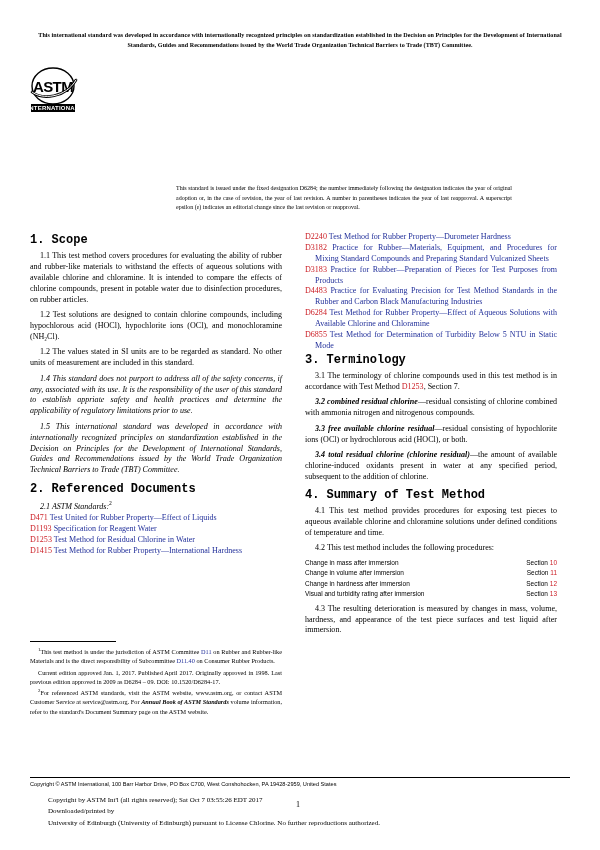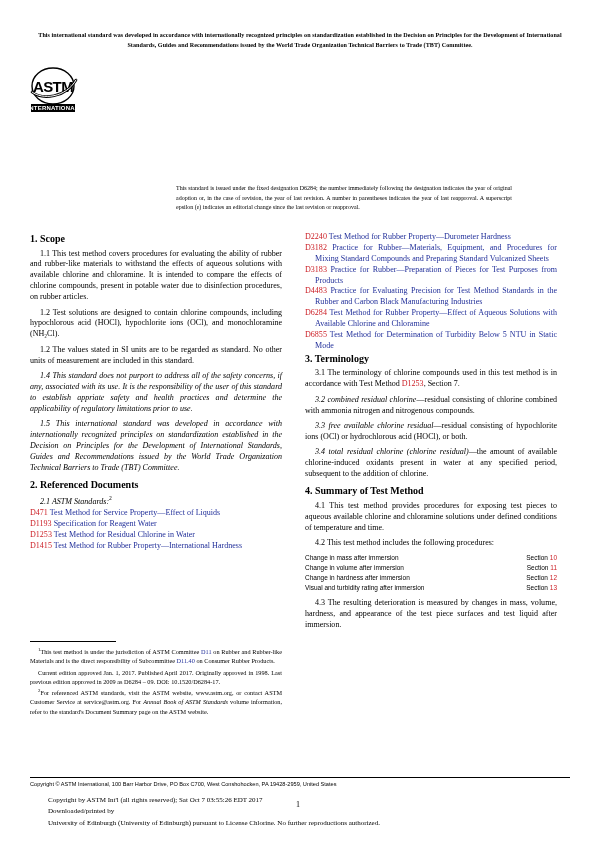--- a/index.html
+++ b/index.html
@@ -102,36 +102,36 @@
     width: 252px;
     font-family: "Liberation Serif", serif;
     font-size: 8.05px;
     line-height: 1.355;
     color: #000;
   }
   .col-left  { left: 30px; }
   .col-right { left: 305px; }
 
   h2.sect {
-    font-family: Liberation Serif, serif;
-    font-size: 10px;
+    font-family: Liberation Mono, monospace;
+    font-size: 12px;
     font-weight: bold;
     margin: 0 0 3px 0;
     padding: 0;
   }
   .sect-space { margin-top: 9px; }
 
   p.para {
     margin: 0 0 4.5px 0;
     text-indent: 10px;
     text-align: justify;
   }
   p.para.tight { margin-bottom: 0; }
   p.it { font-style: italic; }
-  .inl-it { font-style: italic; }
+  .inl-it { font-style: italic; font-weight: bold; }
 
   
   .subhead {
     margin: 0 0 1px 0;
     text-indent: 10px;
     font-style: italic;
   }
   .subhead .sup {
     font-size: 5.6px;
     vertical-align: super;
@@ -264,21 +264,21 @@
     <p class="para">1.1 This test method covers procedures for evaluating the ability of rubber and rubber-like materials to withstand the effects of aqueous solutions with available chlorine and chloramine. It is intended to compare the effects of chlorine compounds, present in potable water due to disinfection procedures, on rubber articles.</p>
     <p class="para">1.2 Test solutions are designed to contain chlorine compounds, including hypochlorous acid (HOCl), hypochlorite ions (OCl), and monochloramine (NH₂Cl).</p>
     <p class="para">1.2 The values stated in SI units are to be regarded as standard. No other units of measurement are included in this standard.</p>
     <p class="para it">1.4 This standard does not purport to address all of the safety concerns, if any, associated with its use. It is the responsibility of the user of this standard to establish appriate safety and health practices and determine the applicability of regulatory limitations prior to use.</p>
     <p class="para it">1.5 This international standard was developed in accordance with internationally recognized principles on standardization established in the Decision on Principles for the Development of International Standards, Guides and Recommendations issued by the World Trade Organization Technical Barriers to Trade (TBT) Committee.</p>
 
     <h2 class="sect sect-space">2. Referenced Documents</h2>
     <p class="subhead"><span>2.1 ASTM Standards:</span><span class="sup">2</span></p>
 
     <ul class="reflist">
-      <li><span class="desig">D471</span> <span class="lnk">Test Method for Service Property—Effect of Liquids</span></li>
+      <li><span class="desig">D471</span> <span class="lnk">Test United for Rubber Property—Effect of Liquids</span></li>
       <li><span class="desig">D1193</span> <span class="lnk">Specification for Reagent Water</span></li>
       <li><span class="desig">D1253</span> <span class="lnk">Test Method for Residual Chlorine in Water</span></li>
       <li><span class="desig">D1415</span> <span class="lnk">Test Method for Rubber Property—International Hardness</span></li>
     </ul>
   </div>
 
   <div class="col col-right">
 
     <ul class="reflist">
       <li><span class="desig">D2240</span> <span class="lnk">Test Method for Rubber Property—Durometer Hardness</span></li>

